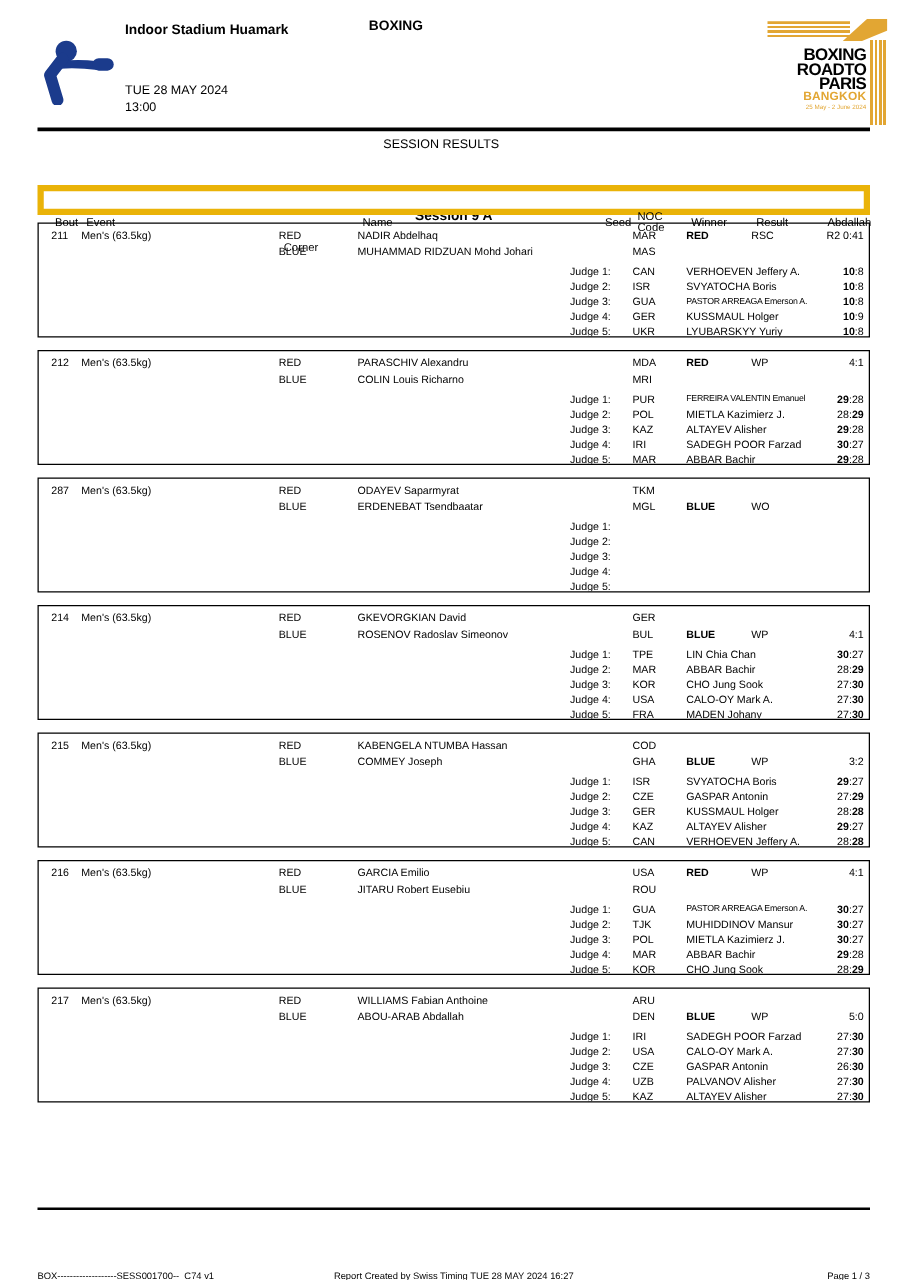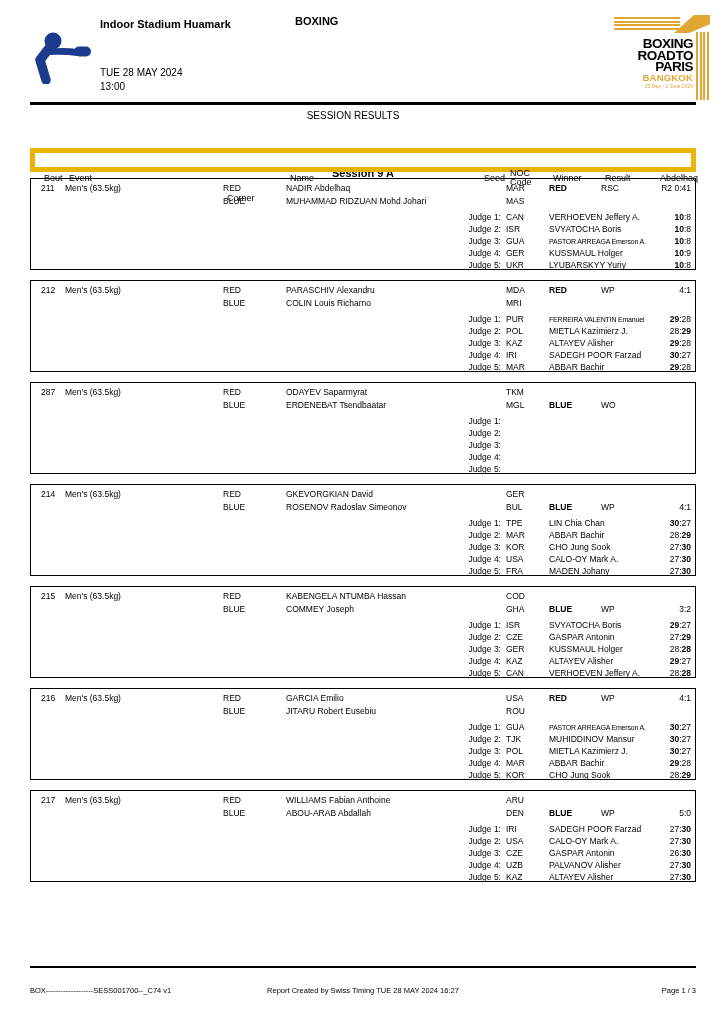--- a/index.html
+++ b/index.html
@@ -49,29 +49,29 @@
   .brow{height:13px;grid-template-columns:34px 149px 72px 215px 48px 52px 55px 41px;}
   .brow .c1{padding-left:10px;}
   .brow .c3{padding-left:9px;}
   .brow .c5{padding-left:5px;}
   .brow .c6{font-weight:bold;}
   .brow .c8{text-align:right;padding-right:6px;}
   .spacer{height:4px;}
   .jrow{height:12px;grid-template-columns:183px 72px 170px 45px 48px 112px 36px;}
   .jrow .j1{text-align:right;}
   .jrow .j2{padding-left:9px;}
-  .jrow .j4{text-align:right;}
+  .jrow .j4{}
   .jrow .j5{padding-left:5px;}
   .jrow .score{text-align:right;padding-right:6px;white-space:nowrap;}
   .b{font-weight:bold;}
   .cond{font-size:7px;letter-spacing:-.2px;}
 
   
   .footer-rule{left:30px;width:666px;top:966px;height:2px;background:#000;}
-  .footer{left:30px;width:666px;top:986px;font-size:7.5px;display:flex;}
+  .footer{left:30px;width:666px;top:1016px;font-size:7.5px;display:flex;}
   .footer .fl{flex:1;text-align:left;}
   .footer .fc{flex:1.6;text-align:center;}
   .footer .fr{flex:1;text-align:right;}
 </style>
 </head>
 <body>
 
 <div class="abs pictogram">
   <svg width="66" height="54" viewBox="0 0 66 54">
     <g fill="var(--blue)" stroke="none">
@@ -111,21 +111,21 @@
   <span class="h-event">Event</span>
   <span class="h-corner">Corner</span>
   <span class="h-name">Name</span>
   <span class="h-seed">Seed</span>
   <span class="h-noc">
     <span>NOC</span><br>
     <span>Code</span>
   </span>
   <span class="h-win">Winner</span>
   <span class="h-res">Result</span>
-  <span class="h-dec">Abdelhaq</span>
+  <span class="h-dec">Abdallah</span>
 </div>
 
 <div class="abs bouts" id="bouts">
   <section class="bout">
     <div class="row brow">
       <span class="c1">211</span>
       <span class="c2">Men's (63.5kg)</span>
       <span class="c3">RED</span>
       <span class="c4">NADIR Abdelhaq</span>
       <span class="c5">MAR</span>

